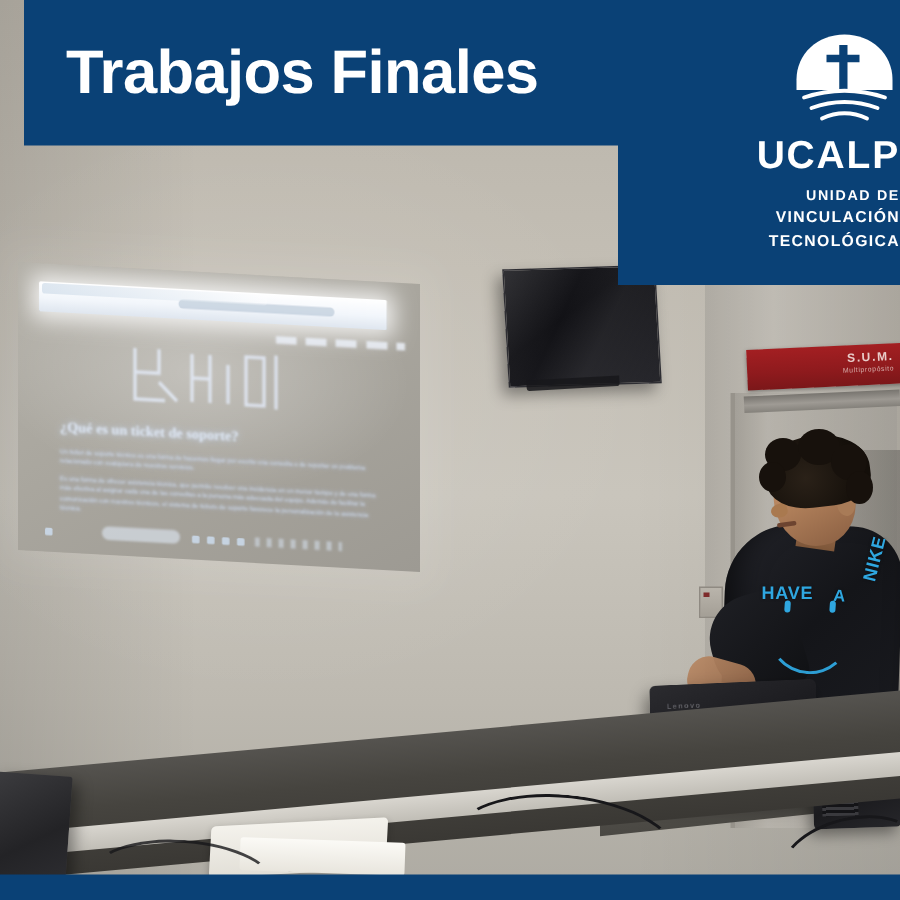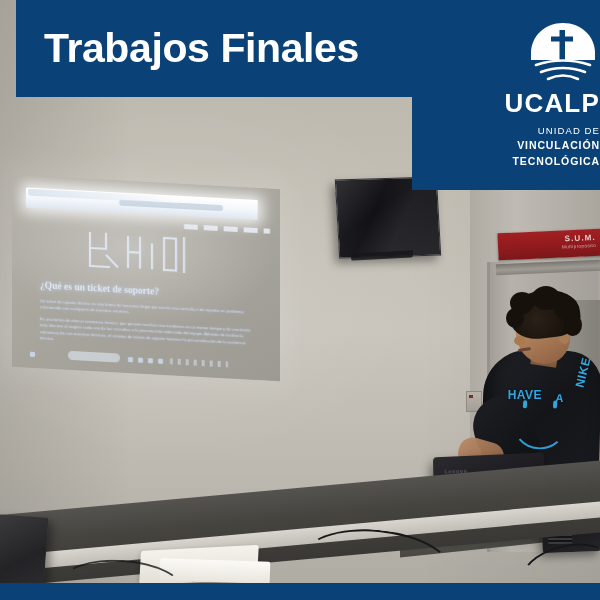--- a/index.html
+++ b/index.html
@@ -318,21 +318,21 @@
     position:absolute;left:412px;top:0;width:188px;height:190px;
     background:#0a4176;
     display:flex;flex-direction:column;align-items:flex-end;
   }
   .logo-mark{margin-top:22px;width:74px;height:62px;}
   .logo-word{
     margin-top:6px;color:#ffffff;font-size:26px;font-weight:700;
     letter-spacing:1.2px;line-height:1;
   }
   .logo-sub1{
-    margin-top:9px;color:#ffffff;font-size:9.5px;font-weight:400;
+    margin-top:9px;color:#ffffff;font-size:9.5px;font-weight:700;
     letter-spacing:1.1px;line-height:1.25;
   }
   .logo-sub2{
     margin-top:2px;color:#ffffff;font-size:10.5px;font-weight:700;
     letter-spacing:.9px;line-height:1.3;text-align:center;
   }
   .footer-bar{
     position:absolute;left:0;top:583px;width:600px;height:17px;
     background:#0a4176;
   }

